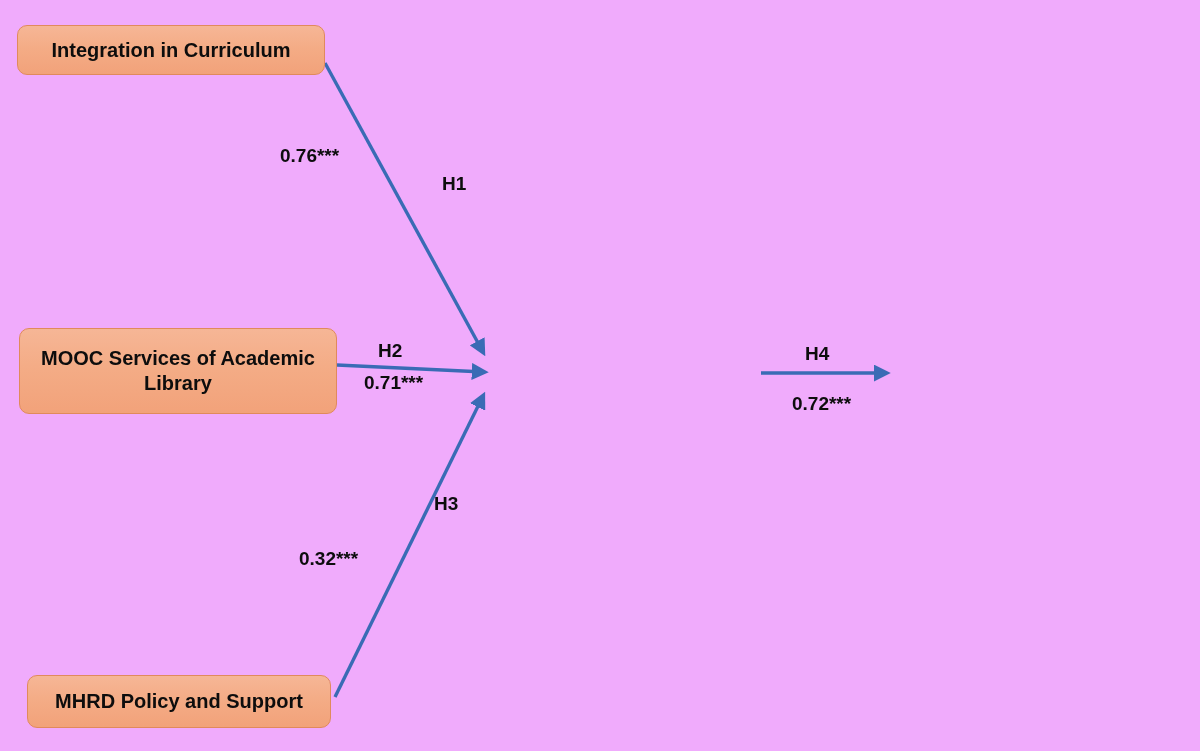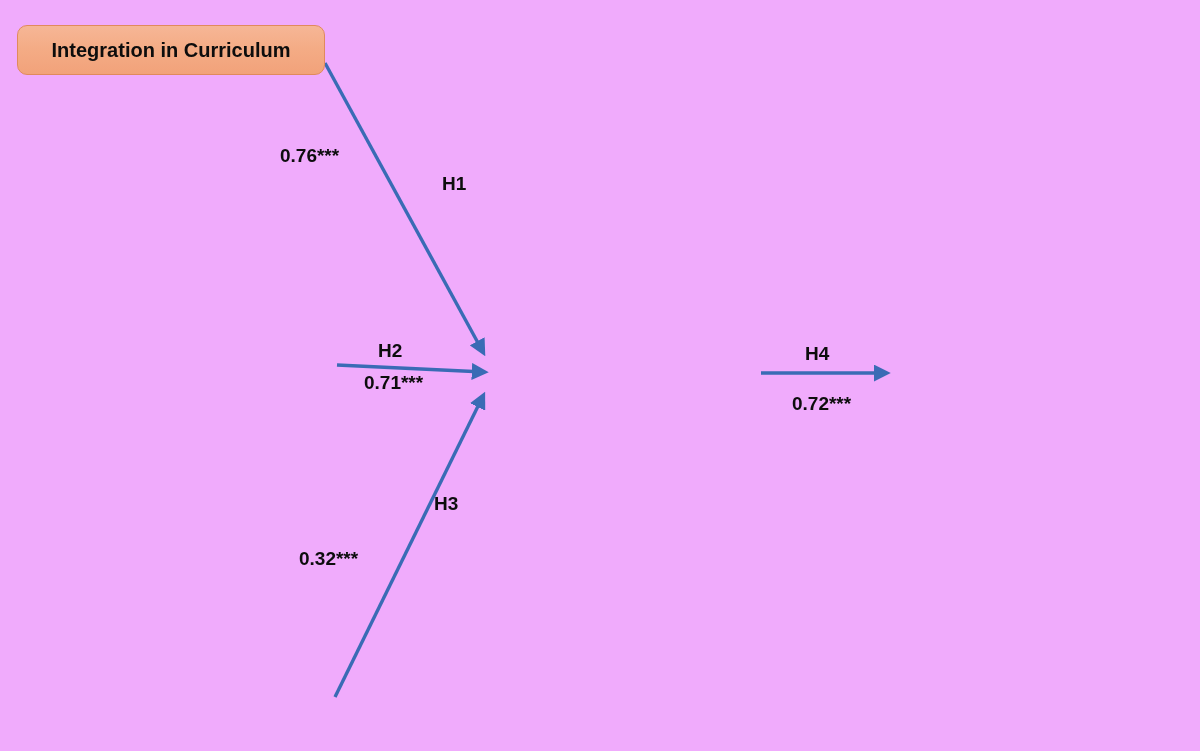--- a/index.html
+++ b/index.html
@@ -75,21 +75,27 @@
 
     <line x1="335" y1="697" x2="483" y2="396" stroke="#3A6BB5" stroke-width="3.4" marker-end="url(#arrowhead)"></line>
 
     <line x1="761" y1="373" x2="886" y2="373" stroke="#3A6BB5" stroke-width="3.4" marker-end="url(#arrowhead)"></line>
   </svg>
 
   <div class="node" style="left:17px; top:25px; width:308px; height:50px;">
     <span class="node-text">Integration in Curriculum</span>
   </div>
 
+  <div class="node" style="left:19px; top:328px; width:318px; height:86px;">
+    <span class="node-text">MOOC Services of Academic Library</span>
+  </div>
 
+  <div class="node" style="left:27px; top:675px; width:304px; height:53px;">
+    <span class="node-text">MHRD Policy and Support</span>
+  </div>
 
 
 
   <div class="edge-label hyp-label" style="left:406px; top:173px;margin-left:36px;">H1</div>
   <div class="edge-label coef-label" style="left:280px; top:137px;margin-top:8px;">0.76***</div>
 
   <div class="edge-label hyp-label" style="left:378px; top:340px;">H2</div>
   <div class="edge-label coef-label" style="left:364px; top:372px;">0.71***</div>
 
   <div class="edge-label hyp-label" style="left:434px; top:493px;">H3</div>

